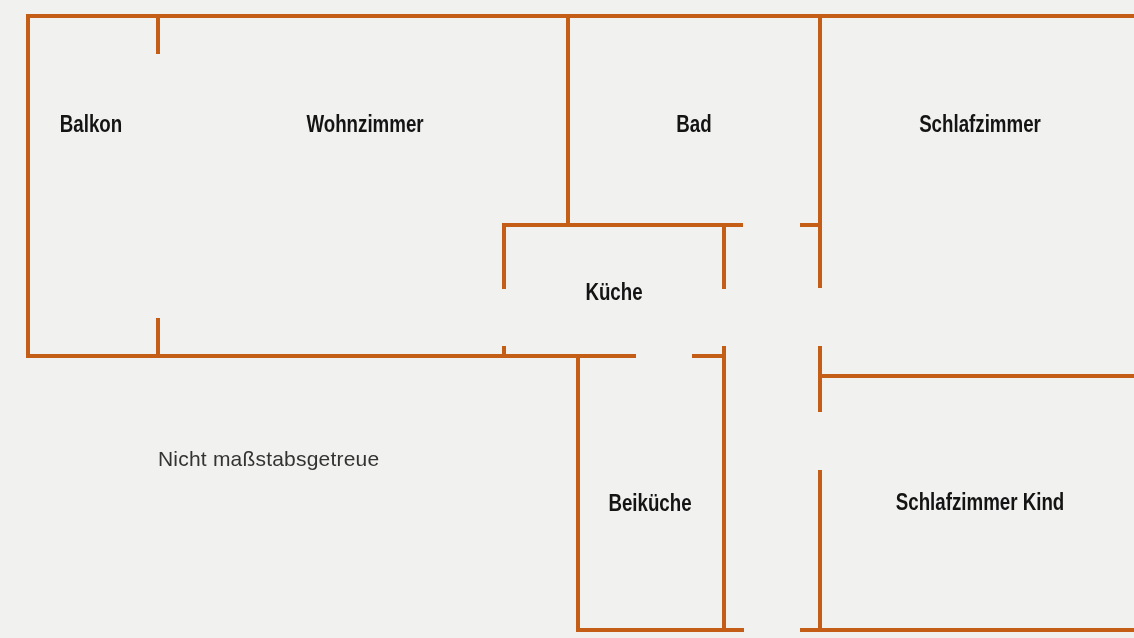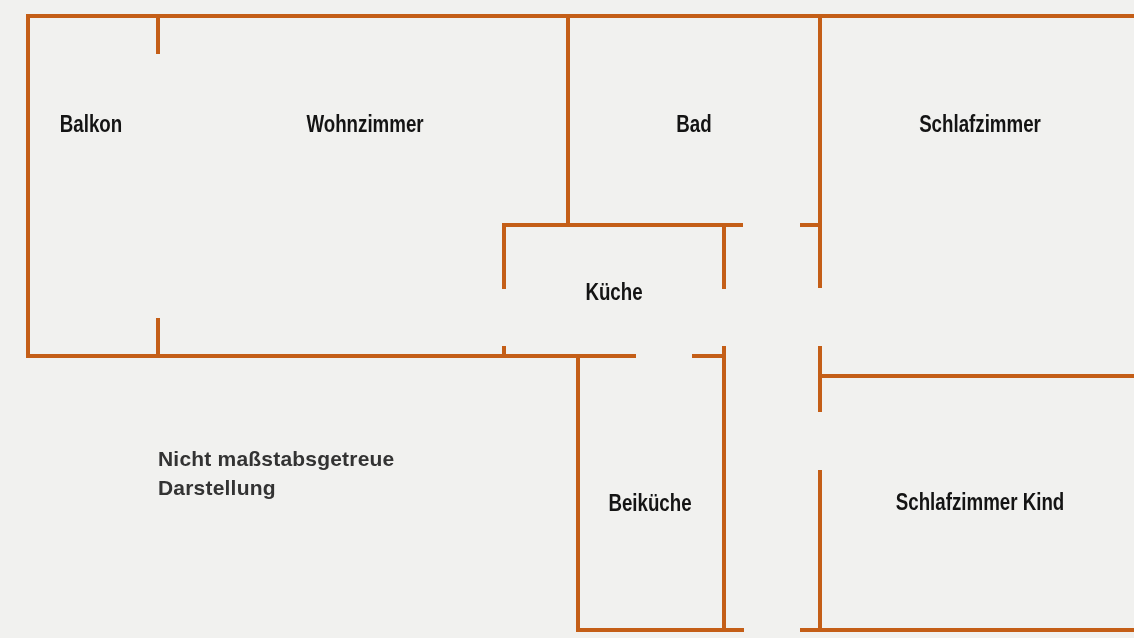--- a/index.html
+++ b/index.html
@@ -23,21 +23,21 @@
     position: absolute;
     transform: translate(-50%, -50%) scaleX(0.78);
     font-size: 24px;
     font-weight: bold;
     white-space: nowrap;
     letter-spacing: 0px;
   }
   .disclaimer {
     position: absolute;
     font-size: 21px;
-    font-weight: bold;
+    font-weight: normal;
     line-height: 29px;
     letter-spacing: 0.2px;
   }
 </style>
 </head>
 <body style="background: rgb(241, 241, 239);">
 
 <div class="canvas">
 
   <div class="wall" style="left: 16px; top: 14px; width: 1116px; height: 4px; background: rgb(196, 94, 23);"></div>
@@ -72,16 +72,15 @@
   <div class="room-label" style="left: 81px; top: 124px; color: rgb(20, 20, 20);">Balkon</div>
   <div class="room-label" style="left: 355px; top: 124px; color: rgb(20, 20, 20);">Wohnzimmer</div>
   <div class="room-label" style="left: 684px; top: 124px; color: rgb(20, 20, 20);">Bad</div>
   <div class="room-label" style="left: 970px; top: 124px; color: rgb(20, 20, 20);">Schlafzimmer</div>
   <div class="room-label" style="left: 604px; top: 292px; color: rgb(20, 20, 20);">Küche</div>
   <div class="room-label" style="left: 640px; top: 503px; color: rgb(20, 20, 20);">Beiküche</div>
   <div class="room-label" style="left: 970px; top: 502px; color: rgb(20, 20, 20);">Schlafzimmer Kind</div>
 
   <div class="disclaimer" style="left: 148px; top: 444px; color: rgb(51, 51, 51);">
     <div>Nicht maßstabsgetreue</div>
-    <div>Darstellung</div>
   </div>
 
 </div>
 
 </body></html>

